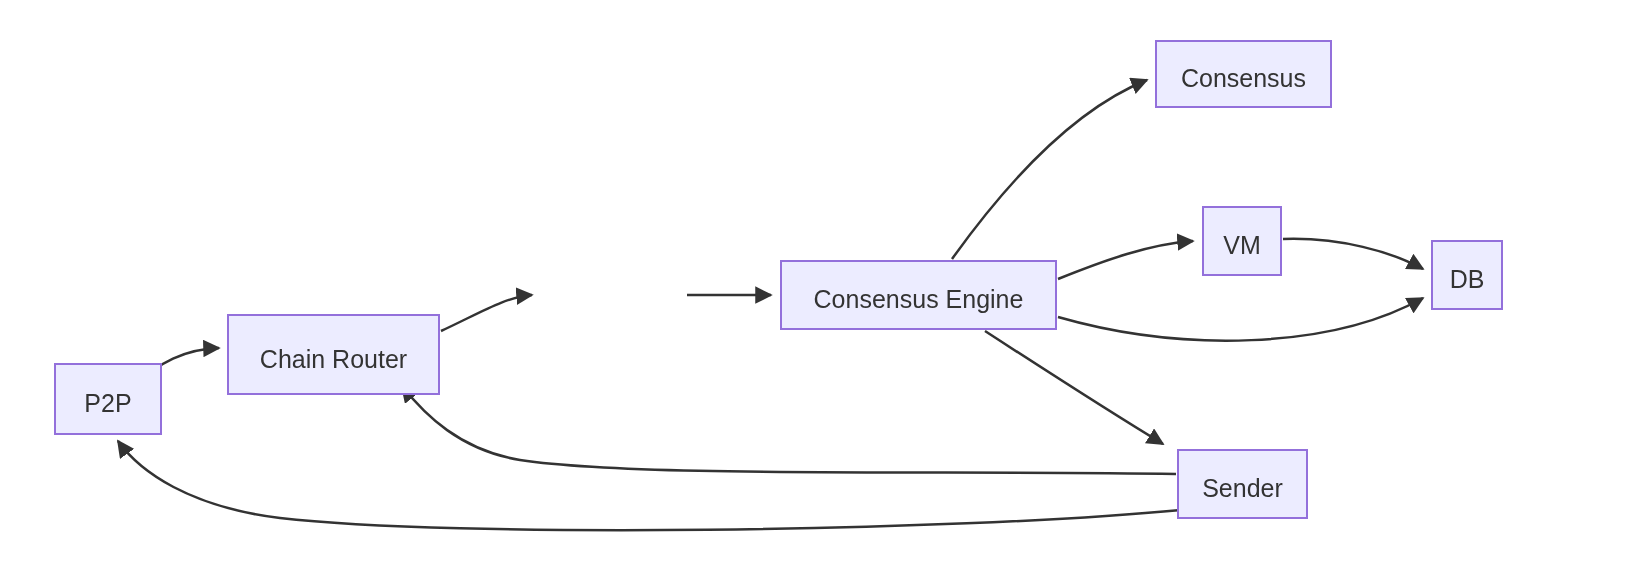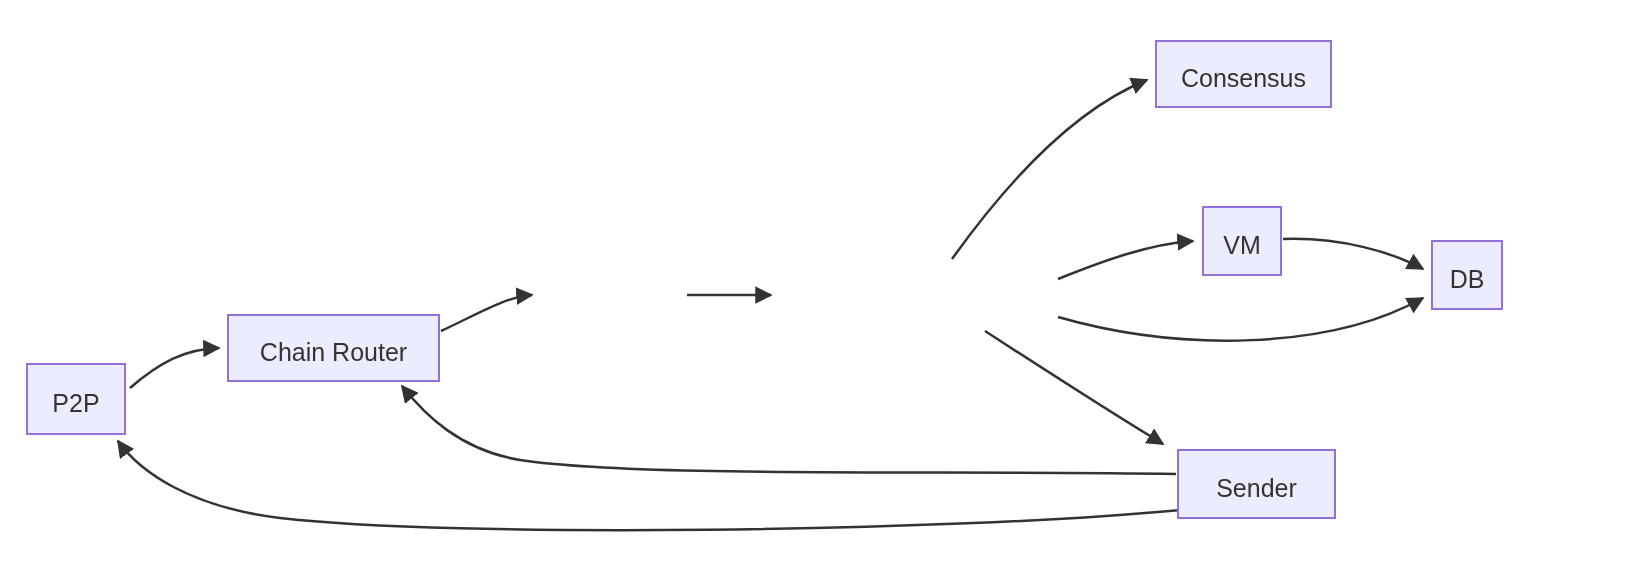--- a/index.html
+++ b/index.html
@@ -71,39 +71,42 @@
 
     <path class="edge" d="M 1058 317 C 1180 352, 1330 350, 1423 298" marker-end="url(#arrowhead)"></path>
 
     <path class="edge" d="M 985 331 C 1045 370, 1110 412, 1163 444" marker-end="url(#arrowhead)"></path>
 
     <path class="edge" d="M 1176 474 C 950 470, 640 478, 520 460 C 460 450, 425 415, 402 386" marker-end="url(#arrowhead)"></path>
 
     <path class="edge" d="M 1181 510 C 950 532, 450 538, 280 518 C 190 507, 140 472, 118 441" marker-end="url(#arrowhead)"></path>
   </svg>
 
-  <div class="node" style="left:26px; top:363px; width:100px; height:72px;">
+  <div class="node" style="left:54px; top:363px; width:108px; height:72px;">
     <span>P2P</span>
   </div>
 
-  <div class="node" style="left:227px; top:314px; width:213px; height:68px;">
+  <div class="node" style="left:227px; top:314px; width:213px; height:81px;">
     <span>Chain Router</span>
   </div>
 
 
+  <div class="node" style="left:780px; top:260px; width:277px; height:70px;">
+    <span>Consensus Engine</span>
+  </div>
 
   <div class="node" style="left:1155px; top:40px; width:177px; height:68px;">
     <span>Consensus</span>
   </div>
 
   <div class="node" style="left:1202px; top:206px; width:80px; height:70px;justify-content:center;">
     <span>VM</span>
   </div>
 
   <div class="node" style="left:1431px; top:240px; width:72px; height:70px;">
     <span>DB</span>
   </div>
 
-  <div class="node" style="left:1177px; top:449px; width:159px; height:70px;">
+  <div class="node" style="left:1177px; top:449px; width:131px; height:70px;">
     <span>Sender</span>
   </div>
 
 </div>
 
 </body></html>

